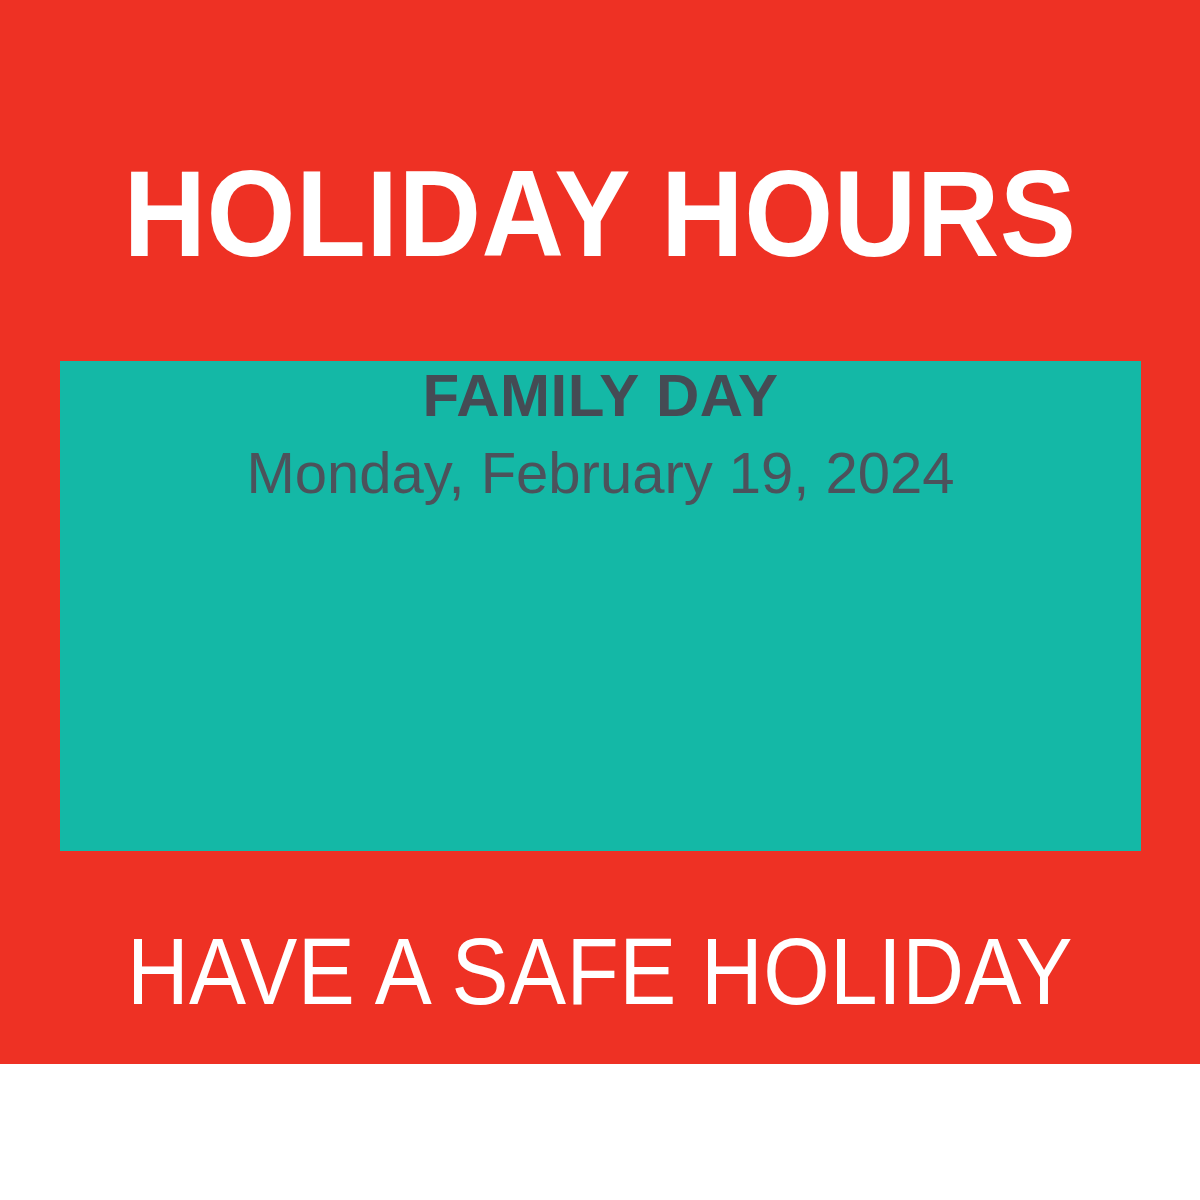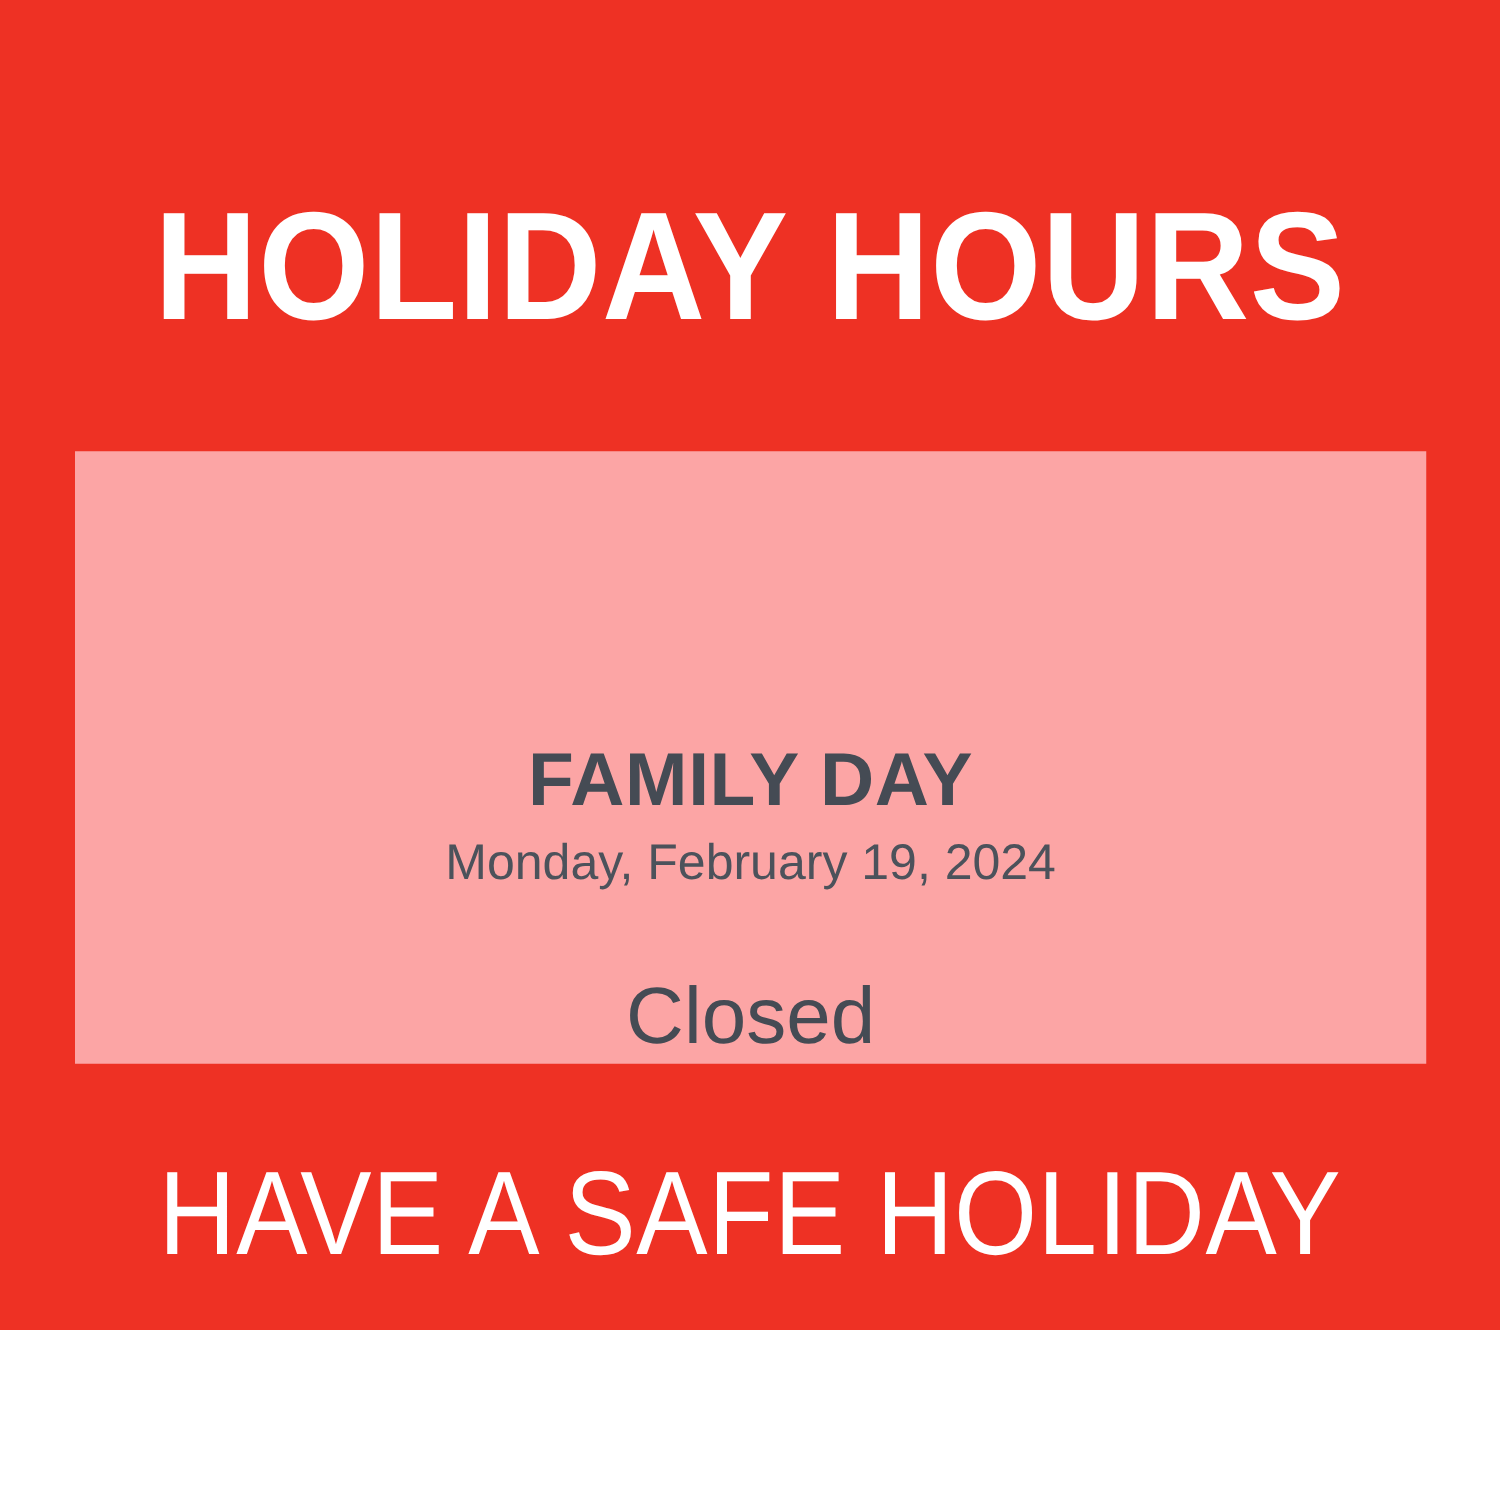--- a/index.html
+++ b/index.html
@@ -45,46 +45,46 @@
     text-transform: uppercase;
   }
 
   
   .info-card {
     position: absolute;
     left: 60px;
     top: 361px;
     width: 1081px;
     height: 490px;
-    background: #fca5a5;
+    background: #14b8a6;
     box-sizing: border-box;
     display: flex;
     flex-direction: column;
     align-items: center;
-    justify-content: flex-end;
+    justify-content: flex-start;
   }
 
   .holiday-block {
     text-align: center;
     width: 100%;
   }
 
   .holiday-name {
     color: #454b54;
     font-size: 60px;
     font-weight: 700;
     line-height: 1.18;
     letter-spacing: 0.5px;
     text-transform: uppercase;
     white-space: nowrap;
   }
 
   .holiday-date {
     color: #4c525b;
-    font-size: 40px;
+    font-size: 58px;
     font-weight: 400;
     line-height: 1.2;
     letter-spacing: 0px;
     margin-top: 6px;
     white-space: nowrap;
   }
 
   .holiday-status {
     color: #454b54;
     font-size: 64px;
@@ -116,19 +116,18 @@
 <body>
 
 <div class="sign">
 
   <div class="sign-headline">HOLIDAY HOURS</div>
 
   <div class="info-card">
     <div class="holiday-block">
       <div class="holiday-name">FAMILY DAY</div>
       <div class="holiday-date">Monday, February 19, 2024</div>
-      <div class="holiday-status">Closed</div>
     </div>
   </div>
 
   <div class="sign-footer">HAVE A SAFE HOLIDAY</div>
 
 </div>
 
 </body></html>

